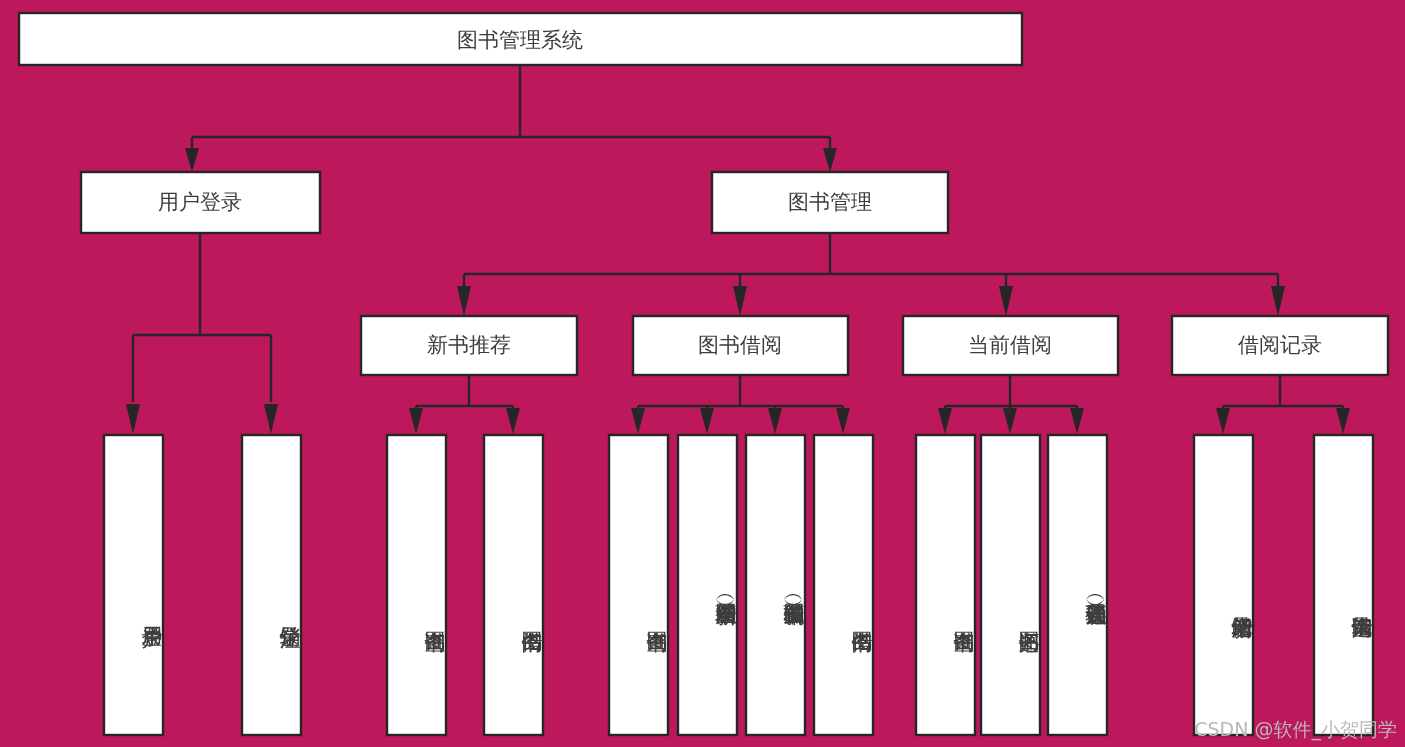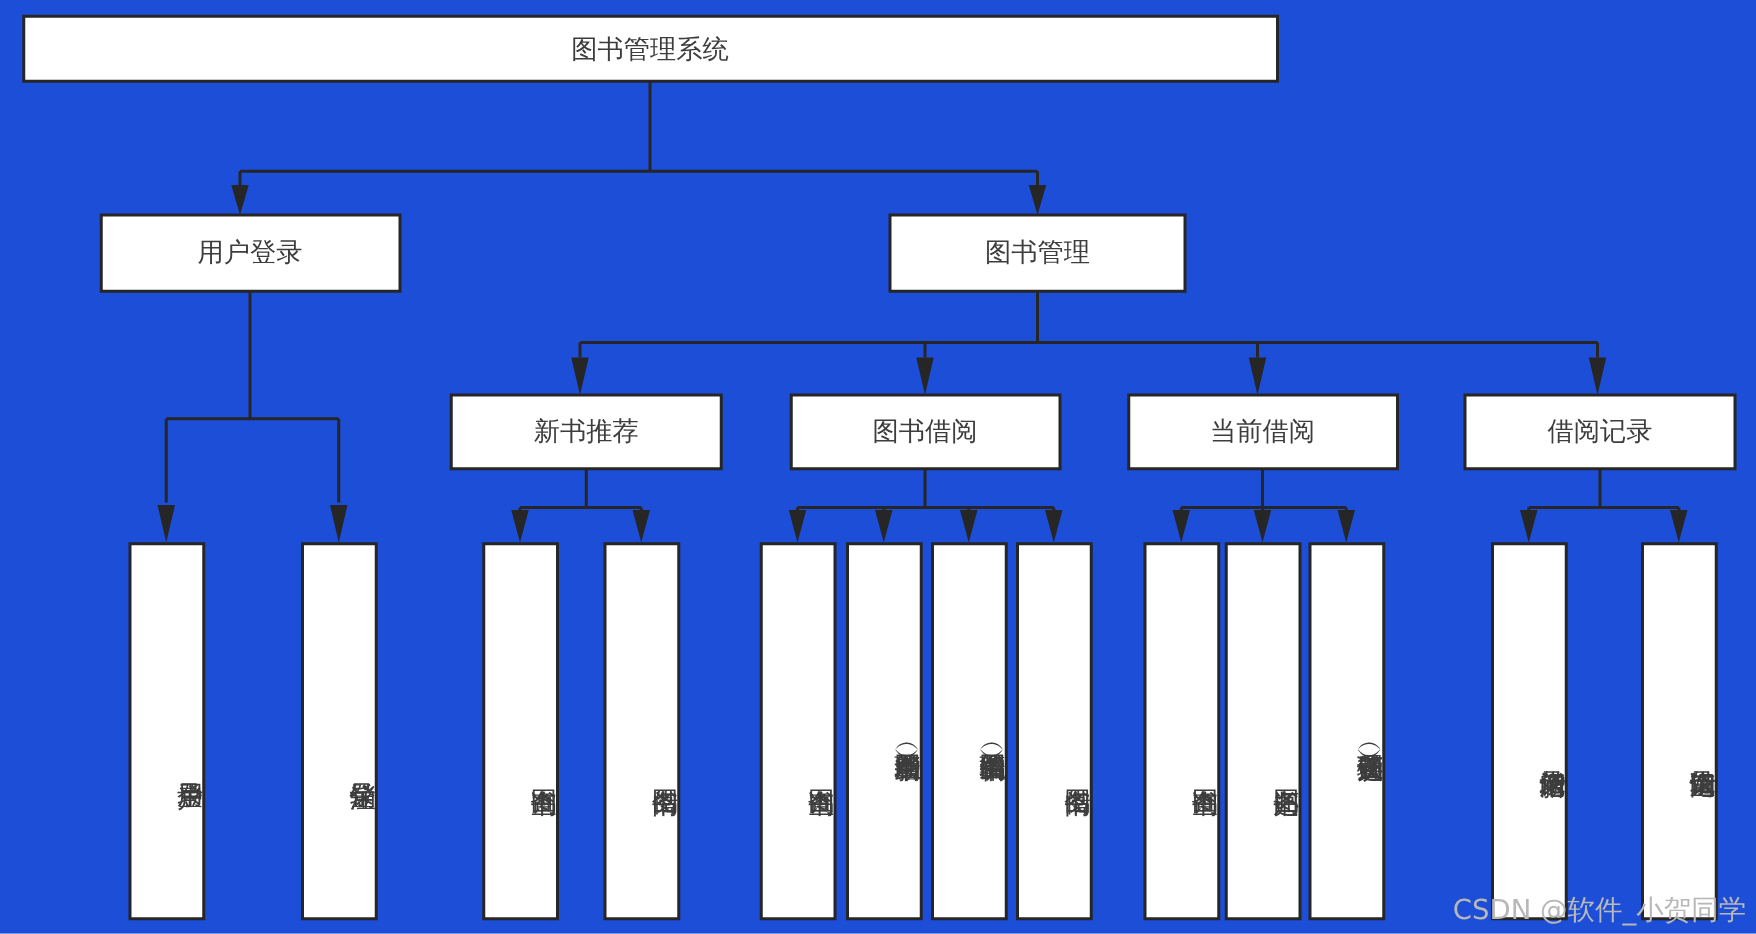--- a/index.html
+++ b/index.html
@@ -7,21 +7,21 @@
     padding: 0;
     background: #ffffff;
   }
   body {
     font-family: "DejaVu Sans", "Liberation Sans", sans-serif;
   }
   #stage {
     position: relative;
     width: 1405px;
     height: 747px;
-    background: #1d4ed8;
+    background: #be185d;
     overflow: hidden;
   }
   #diagram-svg {
     position: absolute;
     top: 0;
     left: 0;
     width: 1405px;
     height: 747px;
     display: block;
   }
@@ -59,21 +59,21 @@
     writing-mode: vertical-rl;
     text-orientation: upright;
     white-space: nowrap;
     font-family: "DejaVu Sans", "Liberation Sans", sans-serif;
     pointer-events: none;
   }
   .watermark {
     position: absolute;
     right: 8px;
     bottom: 4px;
-    font-size: 22px;
+    font-size: 19px;
     color: #b8b8b8;
     font-family: "DejaVu Sans", "Liberation Sans", sans-serif;
     white-space: nowrap;
   }
 </style>
 </head>
 <body>
 
 <div id="stage">
 

